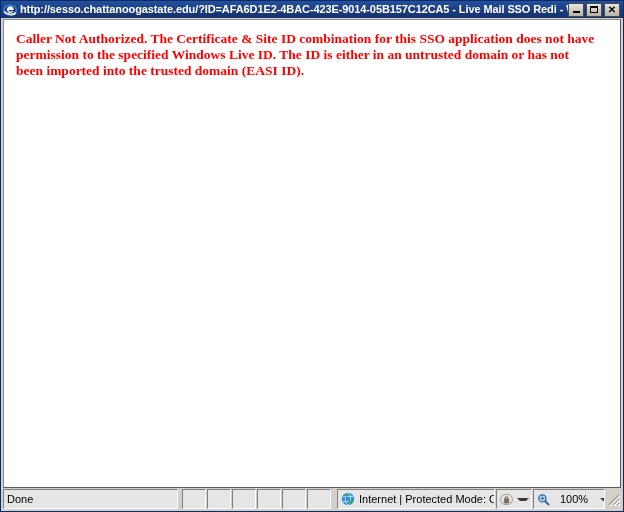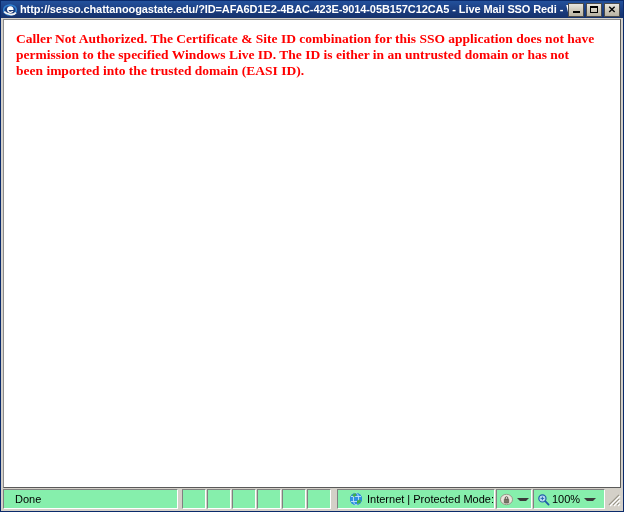--- a/index.html
+++ b/index.html
@@ -129,30 +129,30 @@
   .statusbar {
     flex: 0 0 20px;
     height: 20px;
     margin: 1px 2px 2px 2px;
     display: flex;
     align-items: stretch;
     box-sizing: border-box;
     background: #d4d0c8;
   }
   .sb-panel {
-    background: #86efac;
+    background: #e5e5e5;
     border: 1px solid;
     border-color: #808080 #ffffff #ffffff #808080;
     box-sizing: border-box;
     display: flex;
     align-items: center;
     font-family: "Liberation Sans", sans-serif;
     font-size: 11px;
     color: #000000;
-    padding: 0 11px;
+    padding: 0 3px;
     overflow: hidden;
     white-space: nowrap;
   }
   .sb-status {
     flex: 0 0 175px;
   }
   .sb-slot {
     flex: 0 0 24px;
     margin-left: 1px;
   }
@@ -170,21 +170,21 @@
   }
   .sb-privacy {
     flex: 0 0 36px;
     margin-left: 1px;
     justify-content: center;
     gap: 2px;
   }
   .sb-zoom {
     flex: 0 0 72px;
     margin-left: 1px;
-    gap: 2px;
+    gap: 10px;
     justify-content: flex-start;
     padding-left: 3px;
   }
   .privacy-icon, .zoom-icon {
     width: 13px;
     height: 13px;
     flex: 0 0 13px;
     display: block;
   }
   .caret {

